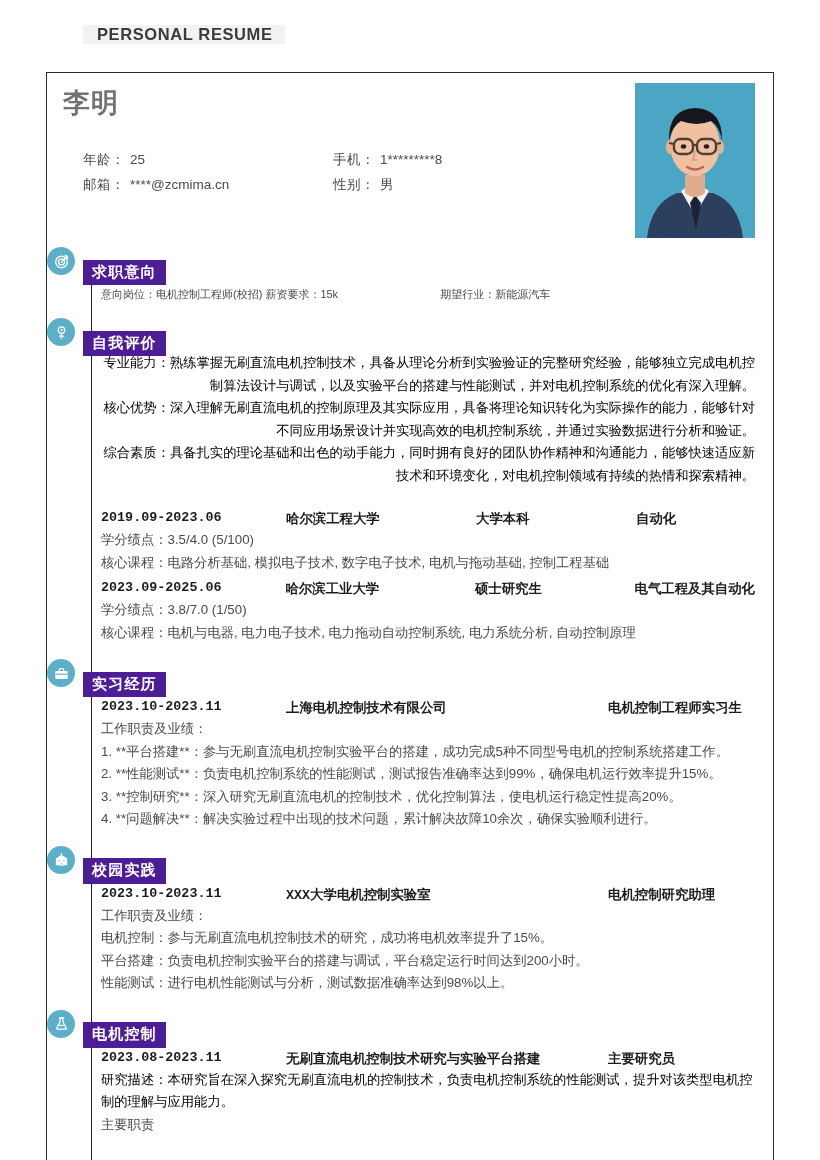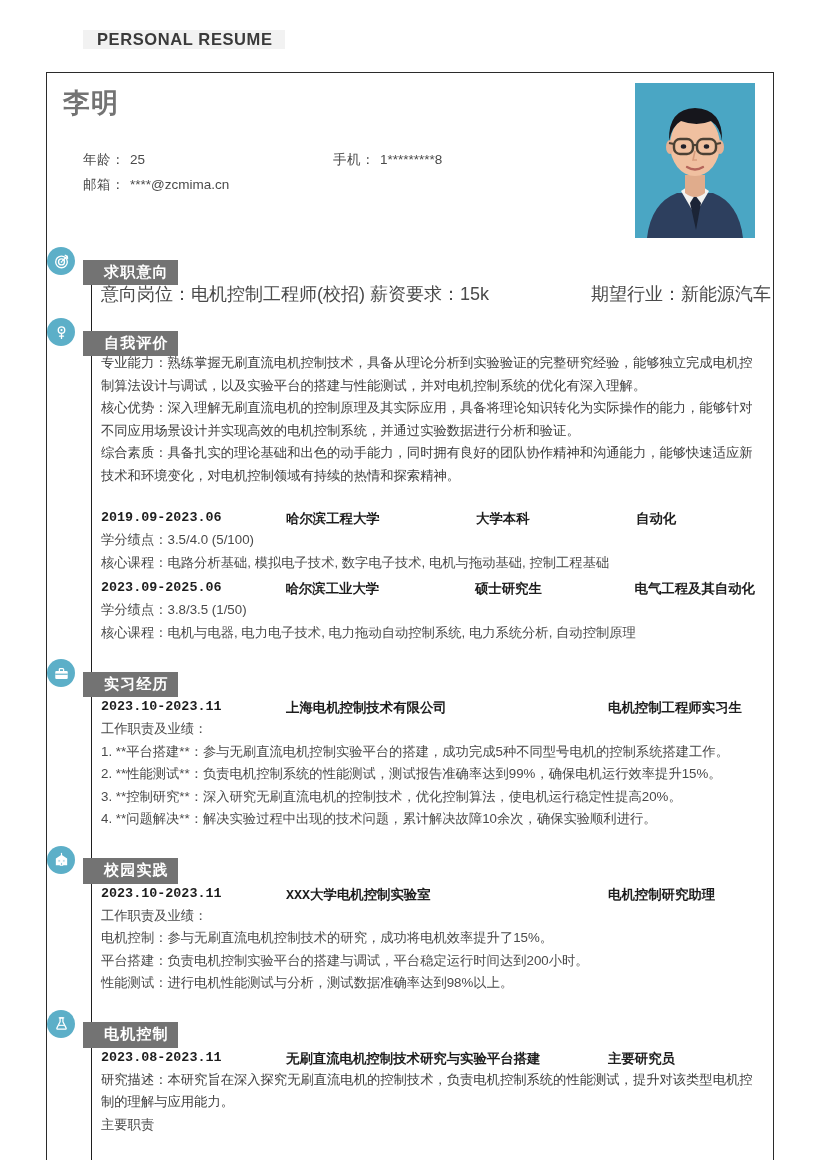--- a/index.html
+++ b/index.html
@@ -13,21 +13,21 @@
     overflow: hidden;
     position: relative;
   }
 
   
   .banner {
     position: absolute;
     left: 0; top: 19px;
     width: 800px; height: 30px;
     display: flex;
-    align-items: flex-end;
+    align-items: center;
   }
   .banner-pad-left {
     width: 65px;
     background: #f2f2f2;
   }
   .banner-tab {
     width: 18px;
     background: #5cafc8;
   }
   .banner-title-box {
@@ -127,43 +127,43 @@
     width: 28px; height: 28px;
     border-radius: 50%;
     background: #5cafc8;
     display: flex;
     align-items: center;
     justify-content: center;
     z-index: 2;
   }
   .sec-icon svg { width: 17px; height: 17px; display: block; }
   .sec-title {
-    background: #737373;
+    background: #4c1d95;
     color: #ffffff;
     font-size: 15px;
     font-weight: bold;
     letter-spacing: 1.2px;
-    padding: 3px 9px 4px 21px;
+    padding: 3px 9px 4px 9px;
     line-height: 1.25;
     margin-top: 23px;
   }
 
   .sec-body {
     padding: 5px 18px 0 18px;
   }
   .para {
     font-size: 13.3px;
     line-height: 22.5px;
-    color: #404040;
+    color: #000000;
   }
 
   
   .intent-row {
     display: flex;
-    font-size: 18px;
+    font-size: 11px;
     line-height: 22px;
     color: #4a4a4a;
     padding-top: 2px;
   }
   .intent-main { white-space: nowrap; }
   .intent-ind { margin-left: 102px; white-space: nowrap; }
 
   
   .entry-head {
     display: flex;
@@ -188,21 +188,21 @@
     color: #4a4a4a;
     white-space: nowrap;
   }
   .bullet {
     font-size: 13.3px;
     line-height: 22.5px;
     color: #4a4a4a;
   }
 
   .s-intent   { margin-top: 8px; }
-  .s-selfeval { margin-top: 12px; }
+  .s-selfeval { margin-top: 12px; text-align: right; }
   .s-edu      { margin-top: 12px; }
   .s-intern   { margin-top: 14px; }
   .s-campus   { margin-top: 14px; }
   .s-research { margin-top: 14px; }
 </style>
 </head>
 <body>
 
 <div class="banner">
   <div class="banner-pad-left"></div>
@@ -220,20 +220,23 @@
 
     <div class="contact">
       <div class="contact-item">
         <span class="lab">年龄：</span><span class="val">25</span>
       </div>
       <div class="contact-item">
         <span class="lab">手机：</span><span class="val">1*********8</span>
       </div>
       <div class="contact-item">
         <span class="lab">邮箱：</span><span class="val">****@zcmima.cn</span>
+      </div>
+      <div class="contact-item">
+        <span class="lab">性别：</span><span class="val">男</span>
       </div>
     </div>
 
     <div class="photo">
       <svg viewBox="0 0 120 155" xmlns="http://www.w3.org/2000/svg">
         <rect width="120" height="155" fill="#4aa6c4"></rect>
 
         <path d="M12 155 Q16 120 42 110 L78 110 Q104 120 108 155 Z" fill="#2d3f5e"></path>
 
         <path d="M46 108 L60 132 L74 108 L68 104 L52 104 Z" fill="#f2f2f0"></path>
@@ -318,21 +321,21 @@
       </div>
       <div class="sub-line">学分绩点：3.5/4.0 (5/100)</div>
       <div class="sub-line">核心课程：电路分析基础, 模拟电子技术, 数字电子技术, 电机与拖动基础, 控制工程基础</div>
 
       <div class="entry-head">
         <span class="eh-date">2023.09-2025.06</span>
         <span class="eh-org">哈尔滨工业大学</span>
         <span class="eh-deg">硕士研究生</span>
         <span class="eh-major">电气工程及其自动化</span>
       </div>
-      <div class="sub-line">学分绩点：3.8/3.5 (1/50)</div>
+      <div class="sub-line">学分绩点：3.8/7.0 (1/50)</div>
       <div class="sub-line">核心课程：电机与电器, 电力电子技术, 电力拖动自动控制系统, 电力系统分析, 自动控制原理</div>
     </div>
   </div>
 
   <div class="section s-intern">
     <div class="sec-head">
       <span class="sec-icon">
         <svg viewBox="0 0 24 24" fill="none" stroke="#ffffff" stroke-width="1.8">
           <rect x="3.2" y="8.4" width="17.6" height="11.4" rx="1.6" fill="#ffffff" stroke="none"></rect>
           <path d="M9 8.2 V6.4 Q9 5 10.4 5 H13.6 Q15 5 15 6.4 V8.2" stroke-linecap="round"></path>

